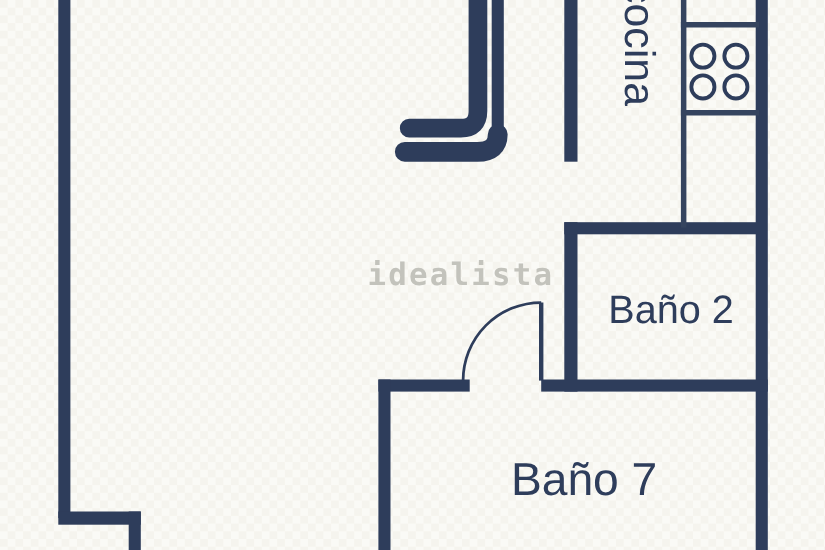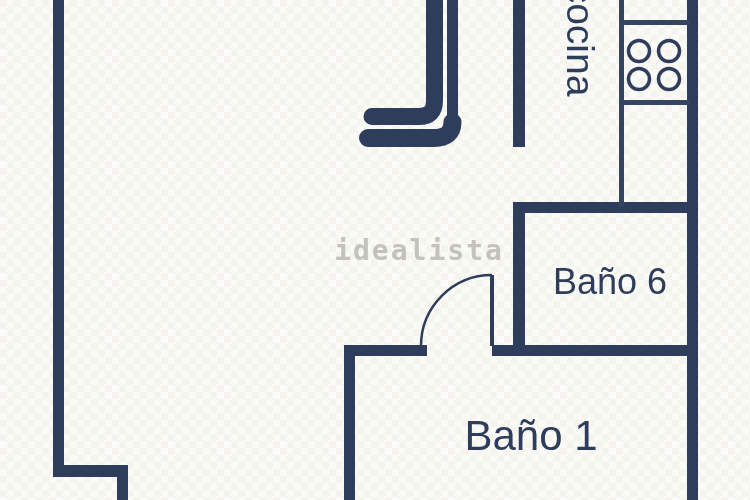--- a/index.html
+++ b/index.html
@@ -61,18 +61,18 @@
 
     <g fill="none" stroke="#2e3d5b" stroke-width="3.5">
       <circle cx="639" cy="51" r="10.5"></circle>
       <circle cx="669" cy="51" r="10.5"></circle>
       <circle cx="639" cy="79" r="10.5"></circle>
       <circle cx="669" cy="79" r="10.5"></circle>
     </g>
   </svg>
 
   <div class="room-label cocina">cocina</div>
-  <div class="room-label bano2">Baño 6</div>
-  <div class="room-label bano1">Baño 1</div>
+  <div class="room-label bano2">Baño 2</div>
+  <div class="room-label bano1">Baño 7</div>
 
   <div class="watermark">idealista</div>
 
 </div>
 
 </body></html>

